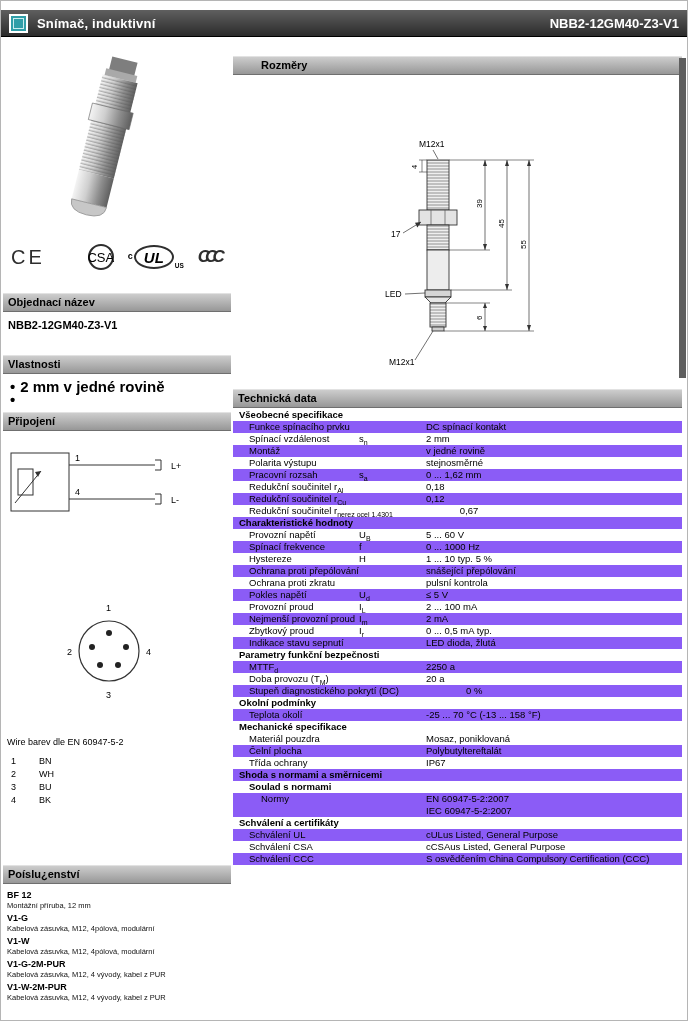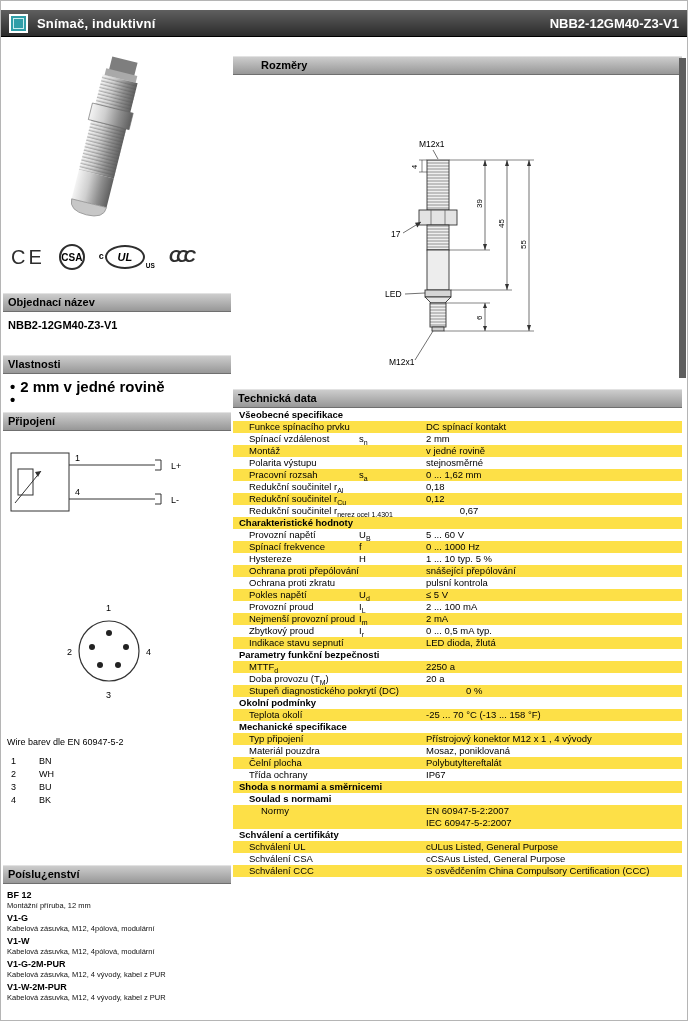--- a/index.html
+++ b/index.html
@@ -25,26 +25,26 @@
 
   .secbar { background:linear-gradient(#cdcdcd,#979797); border-top:1px solid #e2e2e2;
             border-bottom:1px solid #6f6f6f; font-weight:bold; font-size:11px;
             padding:2px 5px 3px 5px; line-height:12px; }
 
   
   .photo { margin-top:26px; height:175px; width:220px; }
   .logos { margin-top:6px; height:32px; display:flex; align-items:center; gap:14px; padding-left:8px; }
   .ce { font-size:20px; font-weight:400; letter-spacing:3px; color:#2e2e2e; transform:scaleY(1.05); }
   .csa { width:26px; height:26px; border:2.5px solid #2e2e2e; border-radius:50%;
-         display:flex; align-items:center; justify-content:center; font-size:10px; font-weight:bold; }
+         display:flex; align-items:center; justify-content:center; font-size:13px; font-weight:normal;margin-left:29px; }
   .cul { display:flex; align-items:flex-end; gap:1px; }
   .cul .c { font-size:9px; font-weight:bold; margin-bottom:8px; }
   .cul .ul { width:40px; height:24px; border:2.5px solid #2e2e2e; border-radius:50%;
              display:flex; align-items:center; justify-content:center;
-             font-size:11px; font-weight:bold; font-style:italic; }
+             font-size:15px; font-weight:bold; font-style:italic; }
   .cul .us { font-size:6.5px; font-weight:bold; }
   .ccc { font-size:17px; font-weight:bold; letter-spacing:-5px; padding-right:6px;
          color:#2e2e2e; font-style:italic; }
 
   .ordertitle { margin-top:20px; }
   .ordervalue { font-size:11px; font-weight:bold; padding:7px 5px 0 5px; }
   .featbar { margin-top:24px; }
   .features { padding:6px 5px 0 7px; }
   .feat { font-size:15px; font-weight:bold; line-height:13px; display:flex; }
   .feat::before { content:"•"; margin-right:5px; }
@@ -60,21 +60,21 @@
   .acc { margin-bottom:3px; }
   .acc-name { font-size:9px; font-weight:bold; line-height:11px; }
   .acc-desc { font-size:7.5px; line-height:9px; color:#111; }
 
   
   .dimsbar { margin-top:26px;padding-left:28px; }
   .drawing { height:310px; }
   .techbar { margin-top:0; }
   .techtable { margin-top:1px; }
   .trow { display:flex; font-size:9.5px; line-height:12px; padding:0 4px 0 6px; }
-  .trow.alt { background:#fde047; }
+  .trow.alt { background:#8b5cf6; }
   .trow.group { font-weight:bold; }
   .c-label { flex:0 0 120px; white-space:nowrap; overflow:visible; }
   .c-label.ind1 { padding-left:10px; }
   .c-label.ind2 { padding-left:22px; }
   .c-label.bold { font-weight:bold; }
   .c-sym { flex:0 0 67px; white-space:nowrap; }
   .c-val { flex:1; white-space:nowrap; }
   sub { font-size:7px; line-height:0; }
 
   svg text { font-family:"Liberation Sans", sans-serif; }
@@ -445,27 +445,20 @@
         </div>
         <div class="trow group">Okolní podmínky</div>
         <div class="trow alt">
           <div class="c-label ind1">Teplota okolí</div>
           <div class="c-sym"></div>
           <div class="c-val">
             <div>-25 ... 70 °C (-13 ... 158 °F)</div>
           </div>
         </div>
         <div class="trow group">Mechanické specifikace</div>
-        <div class="trow alt">
-          <div class="c-label ind1">Typ připojení</div>
-          <div class="c-sym"></div>
-          <div class="c-val">
-            <div>Přístrojový konektor M12 x 1 , 4 vývody</div>
-          </div>
-        </div>
         <div class="trow">
           <div class="c-label ind1">Materiál pouzdra</div>
           <div class="c-sym"></div>
           <div class="c-val">
             <div>Mosaz, poniklovaná</div>
           </div>
         </div>
         <div class="trow alt">
           <div class="c-label ind1">Čelní plocha</div>
           <div class="c-sym"></div>

